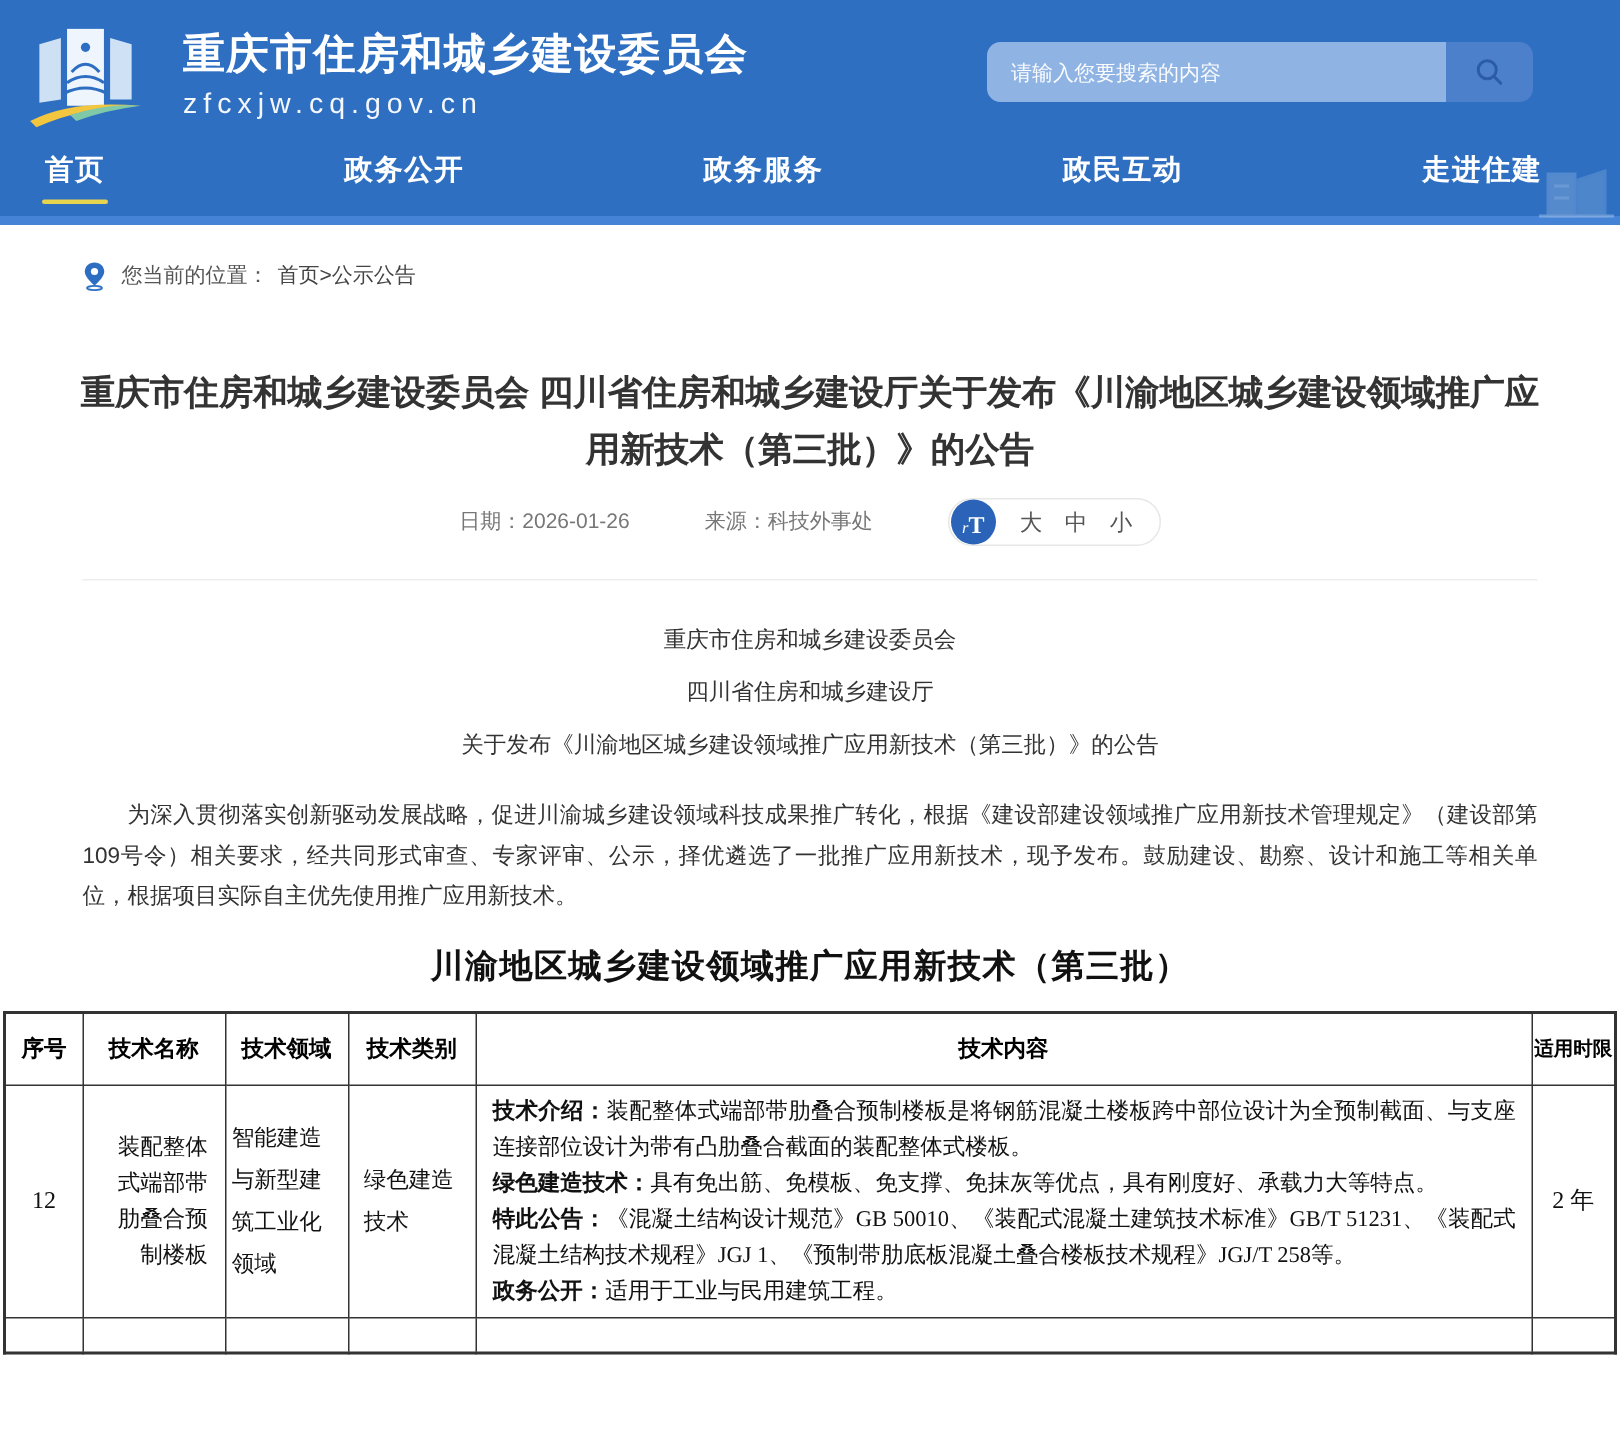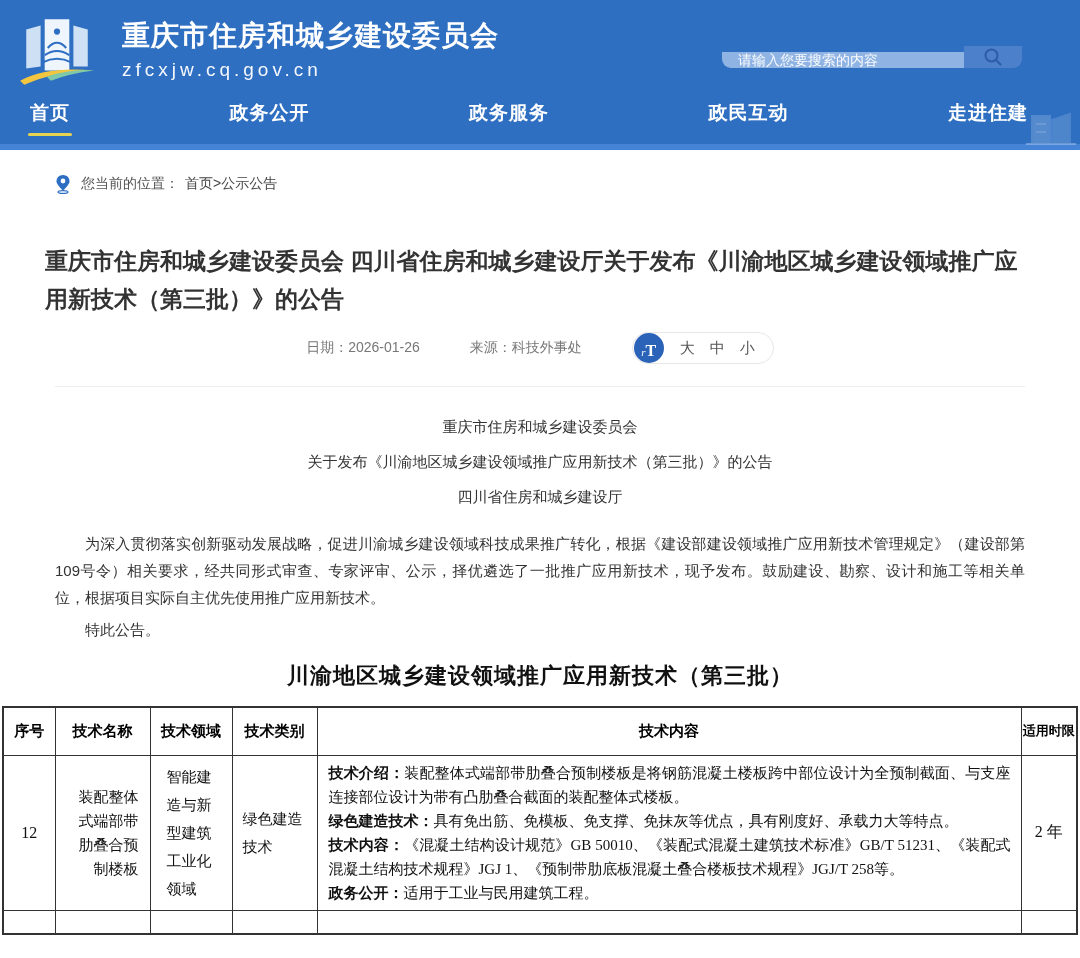--- a/index.html
+++ b/index.html
@@ -17,23 +17,22 @@
     display: flex; align-items: center;
   }
   .brand { display: flex; align-items: center; padding-left: 16px; }
   .logo { width: 82px; height: 82px; flex: 0 0 auto; }
   .brand-text { margin-left: 24px; color: #fff; }
   .site-title { font-size: 28px; font-weight: 700; letter-spacing: 1px; line-height: 34px; }
   .site-url { font-size: 19px; letter-spacing: 4px; margin-top: 6px; opacity: .95; }
 
   .search-box {
     position: absolute; right: 58px; top: 28px;
-    width: 300px; height: 40px; border-radius: 9px; overflow: hidden;
+    width: 364px; height: 40px; border-radius: 9px; overflow: hidden;
     display: flex;
-    align-items: flex-end;
   }
   .search-input {
     flex: 1; border: none; outline: none; background: #8fb3e3;
     padding: 0 16px; font-size: 14px; color: #fff;
     font-family: "Liberation Sans", sans-serif;
   }
   .search-input::placeholder { color: rgba(255,255,255,.95); }
   .search-btn {
     width: 58px; border: none; background: #4d80cb; cursor: pointer;
     display: flex; align-items: center; justify-content: center;
@@ -60,21 +59,21 @@
   
   .breadcrumb {
     margin: 24px 0 0 55px; height: 20px;
     display: flex; align-items: center; font-size: 14px; color: #555;
   }
   .breadcrumb .pin { margin-right: 10px; }
   .breadcrumb .crumb-path { margin-left: 6px; color: #444; cursor: pointer; }
 
   
   .article-title {
-    margin: 48px 45px 0; text-align: left;
+    margin: 48px 45px 0; text-align: center;
     font-size: 23px; font-weight: 700; color: #333; line-height: 38px;
   }
   .meta-row {
     margin-top: 14px; height: 32px;
     display: flex; align-items: center; justify-content: center; gap: 50px;
     font-size: 14px; color: #777;
   }
   .fontsize-widget {
     display: flex; align-items: center; gap: 15px;
     border: 1px solid #e7e7e7; border-radius: 17px; background: #fff;
@@ -116,21 +115,21 @@
     height: 48px; font-size: 15px; font-weight: 700; color: #000;
     text-align: center; font-family: "Liberation Sans", sans-serif;
   }
   th.col-duration { font-size: 13px; white-space: nowrap; padding: 0 1px; }
   .tech-table td {
     font-family: "Liberation Serif", serif; color: #111; font-size: 15px;
     vertical-align: middle;
   }
   td.cell-index { text-align: center; font-size: 16px; }
   td.cell-name { padding: 0 11px; line-height: 24px; text-align: right; }
-  td.cell-field { padding: 0 16px; line-height: 28px; text-align: left; }
+  td.cell-field { padding: 0 4px; line-height: 28px; text-align: left; }
   td.cell-category { padding: 0 10px; line-height: 28px; text-align: left; }
   td.cell-content { padding: 5px 10px 5px 11px; line-height: 24px; vertical-align: middle; text-align: justify; }
   td.cell-content .lbl { font-weight: 700; }
   td.cell-duration { text-align: center; font-size: 16px; }
   .stub-row td { height: 24px; }
 </style>
 </head>
 <body>
 
 <div class="page">
@@ -225,26 +224,25 @@
         <span class="fontsize-opt">大</span>
         <span class="fontsize-opt">中</span>
         <span class="fontsize-opt">小</span>
       </span>
     </div>
 
     <hr class="divider">
 
     <div class="org-block">
       <p class="org-line">重庆市住房和城乡建设委员会</p>
+      <p class="org-line">四川省住房和城乡建设厅</p>
       <p class="org-line">关于发布《川渝地区城乡建设领域推广应用新技术（第三批）》的公告</p>
-      <p class="org-line">四川省住房和城乡建设厅</p>
     </div>
 
     <p class="body-para">为深入贯彻落实创新驱动发展战略，促进川渝城乡建设领域科技成果推广转化，根据《建设部建设领域推广应用新技术管理规定》（建设部第109号令）相关要求，经共同形式审查、专家评审、公示，择优遴选了一批推广应用新技术，现予发布。鼓励建设、勘察、设计和施工等相关单位，根据项目实际自主优先使用推广应用新技术。</p>
-    <p class="body-para closing">特此公告。</p>
 
     <h2 class="table-title">川渝地区城乡建设领域推广应用新技术（第三批）</h2>
 
     <table class="tech-table">
       <colgroup>
         <col style="width:52px">
           <col style="width:95px">
           <col style="width:82px">
         <col style="width:85px">
           <col>
@@ -262,21 +260,21 @@
       </thead>
       <tbody>
         <tr>
           <td class="cell-index">12</td>
           <td class="cell-name">装配整体式端部带肋叠合预制楼板</td>
           <td class="cell-field">智能建造与新型建筑工业化领域</td>
           <td class="cell-category">绿色建造技术</td>
           <td class="cell-content">
             <div><span class="lbl">技术介绍：</span><span>装配整体式端部带肋叠合预制楼板是将钢筋混凝土楼板跨中部位设计为全预制截面、与支座连接部位设计为带有凸肋叠合截面的装配整体式楼板。</span></div>
             <div><span class="lbl">绿色建造技术：</span><span>具有免出筋、免模板、免支撑、免抹灰等优点，具有刚度好、承载力大等特点。</span></div>
-            <div><span class="lbl">技术内容：</span><span>《混凝土结构设计规范》GB 50010、《装配式混凝土建筑技术标准》GB/T 51231、《装配式混凝土结构技术规程》JGJ 1、《预制带肋底板混凝土叠合楼板技术规程》JGJ/T 258等。</span></div>
+            <div><span class="lbl">特此公告：</span><span>《混凝土结构设计规范》GB 50010、《装配式混凝土建筑技术标准》GB/T 51231、《装配式混凝土结构技术规程》JGJ 1、《预制带肋底板混凝土叠合楼板技术规程》JGJ/T 258等。</span></div>
             <div><span class="lbl">政务公开：</span><span>适用于工业与民用建筑工程。</span></div>
           </td>
           <td class="cell-duration">2 年</td>
         </tr>
         <tr class="stub-row">
           <td></td>
             <td></td>
             <td></td>
           <td></td>
             <td></td>

